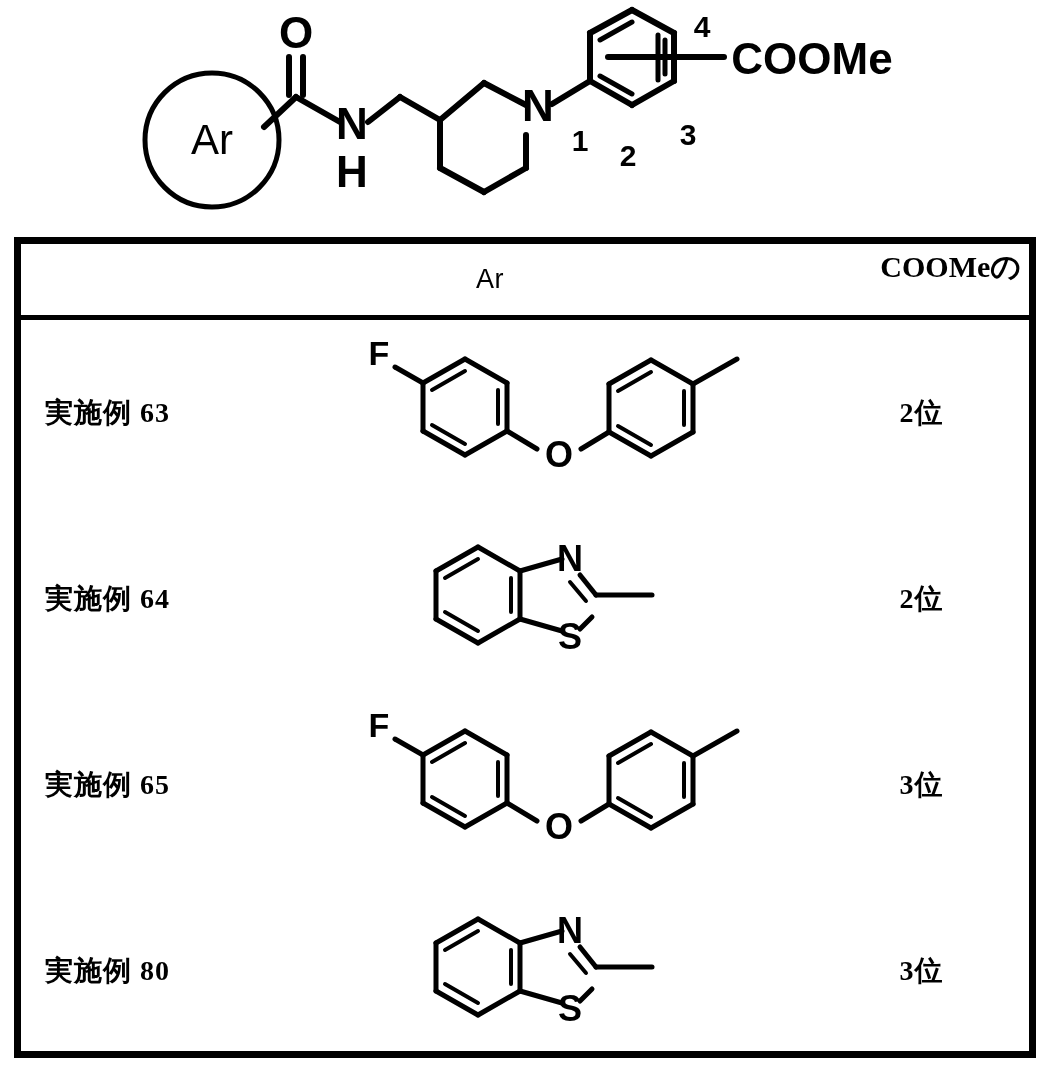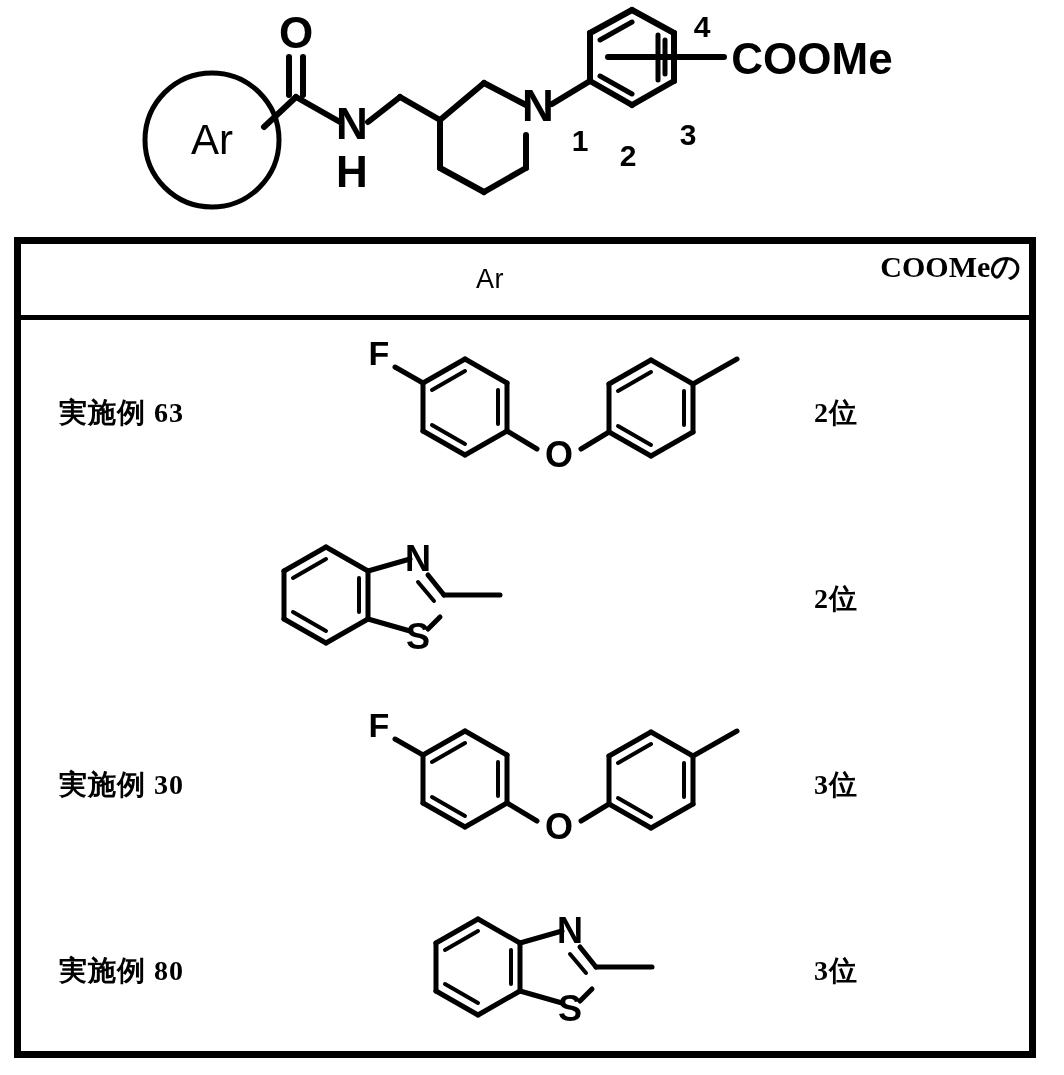--- a/index.html
+++ b/index.html
@@ -75,35 +75,35 @@
     height: 184px;
     display: flex;
     align-items: center;
   }
   .cell-label {
     width: 305px;
     flex: 0 0 305px;
     font-size: 28px;
     font-family: "Liberation Serif", serif;
     font-weight: 600;
-    padding-left: 38px;
+    padding-left: 24px;
     box-sizing: border-box;
     letter-spacing: 1px;
   }
   .cell-struct {
     flex: 1 1 auto;
     display: flex;
     align-items: center;
     justify-content: center;
     height: 100%;
   }
   .cell-pos {
     width: 215px;
     flex: 0 0 215px;
-    text-align: left;
+    text-align: center;
     font-size: 28px;
     font-family: "Liberation Serif", serif;
     font-weight: 600;
     letter-spacing: 1px;
   }
   .r1 { height: 186px; }
   .r2 { height: 186px; }
   .r3 { height: 186px; }
   .r4 { height: 186px; }
 </style>
@@ -217,20 +217,21 @@
           <g font-family="Liberation Sans, sans-serif" fill="#000" text-anchor="middle">
             <text x="24" y="32" font-size="34" font-weight="bold">F</text>
             <text x="204" y="134" font-size="36" font-weight="bold">O</text>
           </g>
         </svg>
       </div>
       <div class="cell-pos">2位</div>
     </div>
 
     <div class="row r2">
+      <div class="cell-label">実施例 64</div>
       <div class="cell-struct">
         <svg width="300" height="160" viewBox="0 0 300 160">
           <g stroke="#000" stroke-width="5" fill="none" stroke-linecap="round" stroke-linejoin="round">
 
             <line x1="16" y1="52" x2="58" y2="28"></line>
             <line x1="58" y1="28" x2="100" y2="52"></line>
             <line x1="100" y1="52" x2="100" y2="100"></line>
             <line x1="100" y1="100" x2="58" y2="124"></line>
             <line x1="58" y1="124" x2="16" y2="100"></line>
             <line x1="16" y1="100" x2="16" y2="52"></line>
@@ -250,21 +251,21 @@
           <g font-family="Liberation Sans, sans-serif" fill="#000" text-anchor="middle">
             <text x="150" y="52" font-size="36" font-weight="bold">N</text>
             <text x="150" y="130" font-size="36" font-weight="bold">S</text>
           </g>
         </svg>
       </div>
       <div class="cell-pos">2位</div>
     </div>
 
     <div class="row r3">
-      <div class="cell-label">実施例 30</div>
+      <div class="cell-label">実施例 65</div>
       <div class="cell-struct">
         <svg width="430" height="160" viewBox="0 0 430 160">
           <g stroke="#000" stroke-width="5" fill="none" stroke-linecap="round" stroke-linejoin="round">
             <line x1="68" y1="50" x2="110" y2="26"></line>
             <line x1="110" y1="26" x2="152" y2="50"></line>
             <line x1="152" y1="50" x2="152" y2="98"></line>
             <line x1="152" y1="98" x2="110" y2="122"></line>
             <line x1="110" y1="122" x2="68" y2="98"></line>
             <line x1="68" y1="98" x2="68" y2="50"></line>
             <line x1="77" y1="57" x2="110" y2="38" stroke-width="4"></line>

